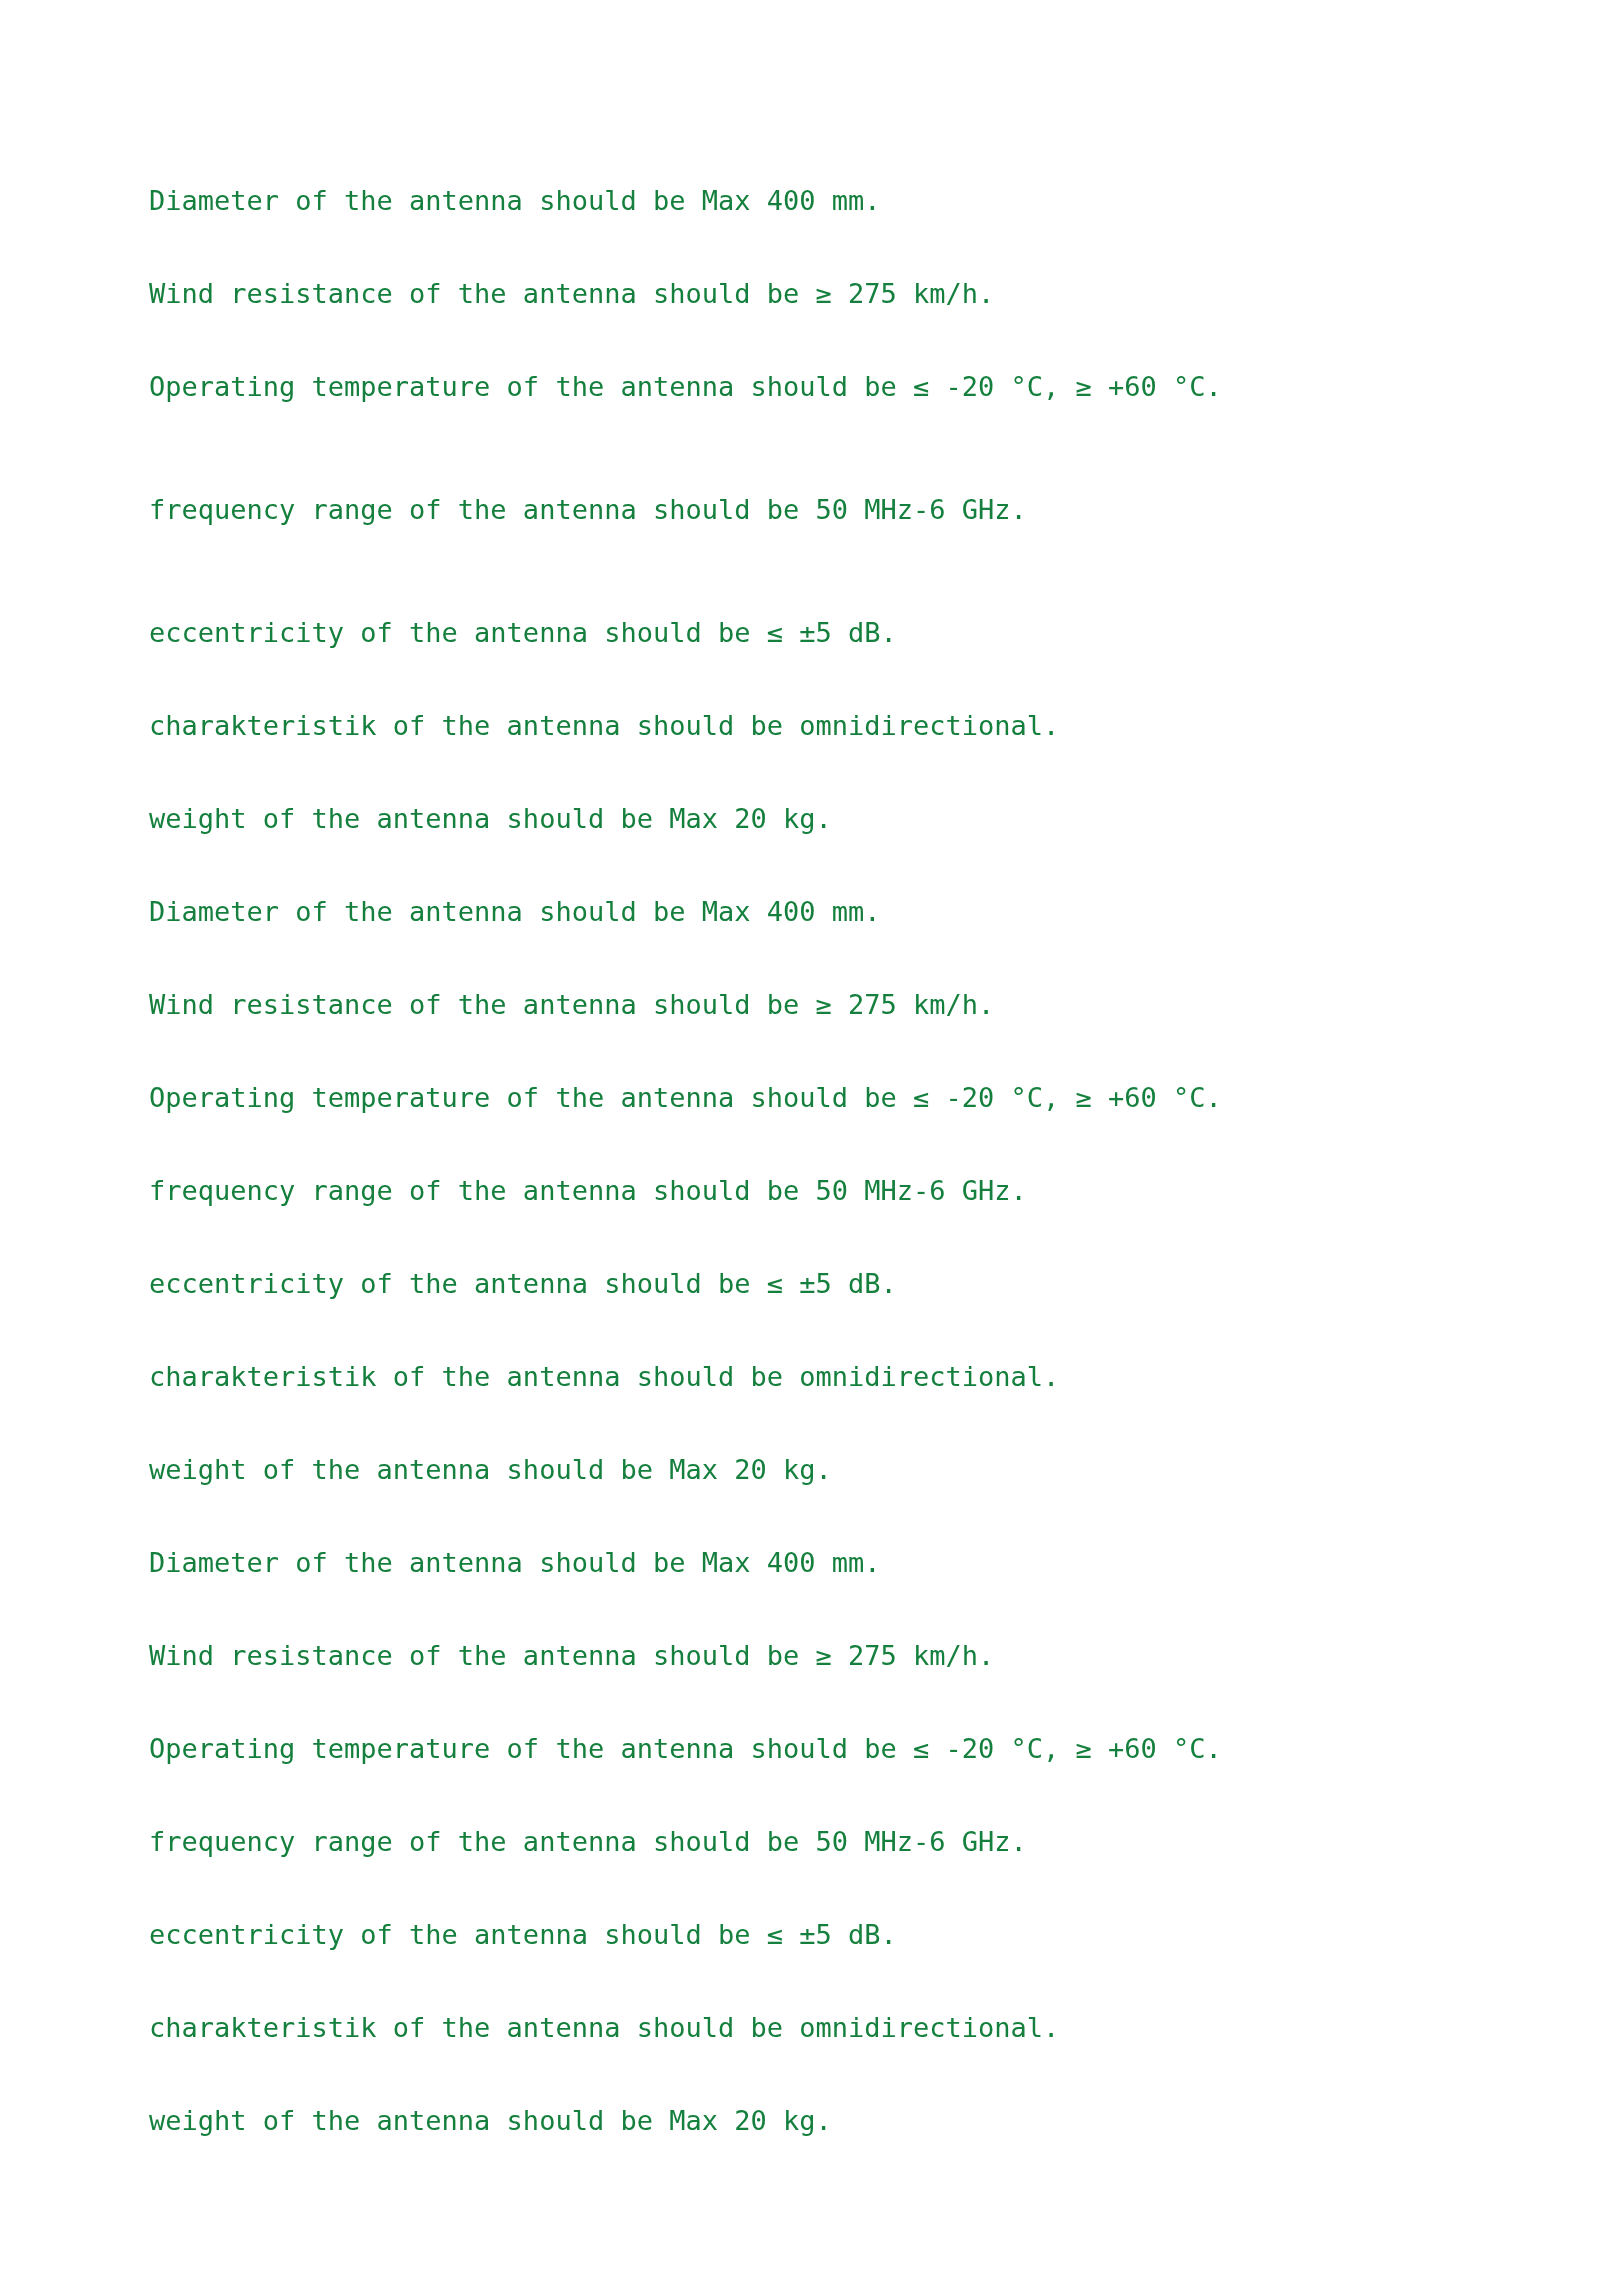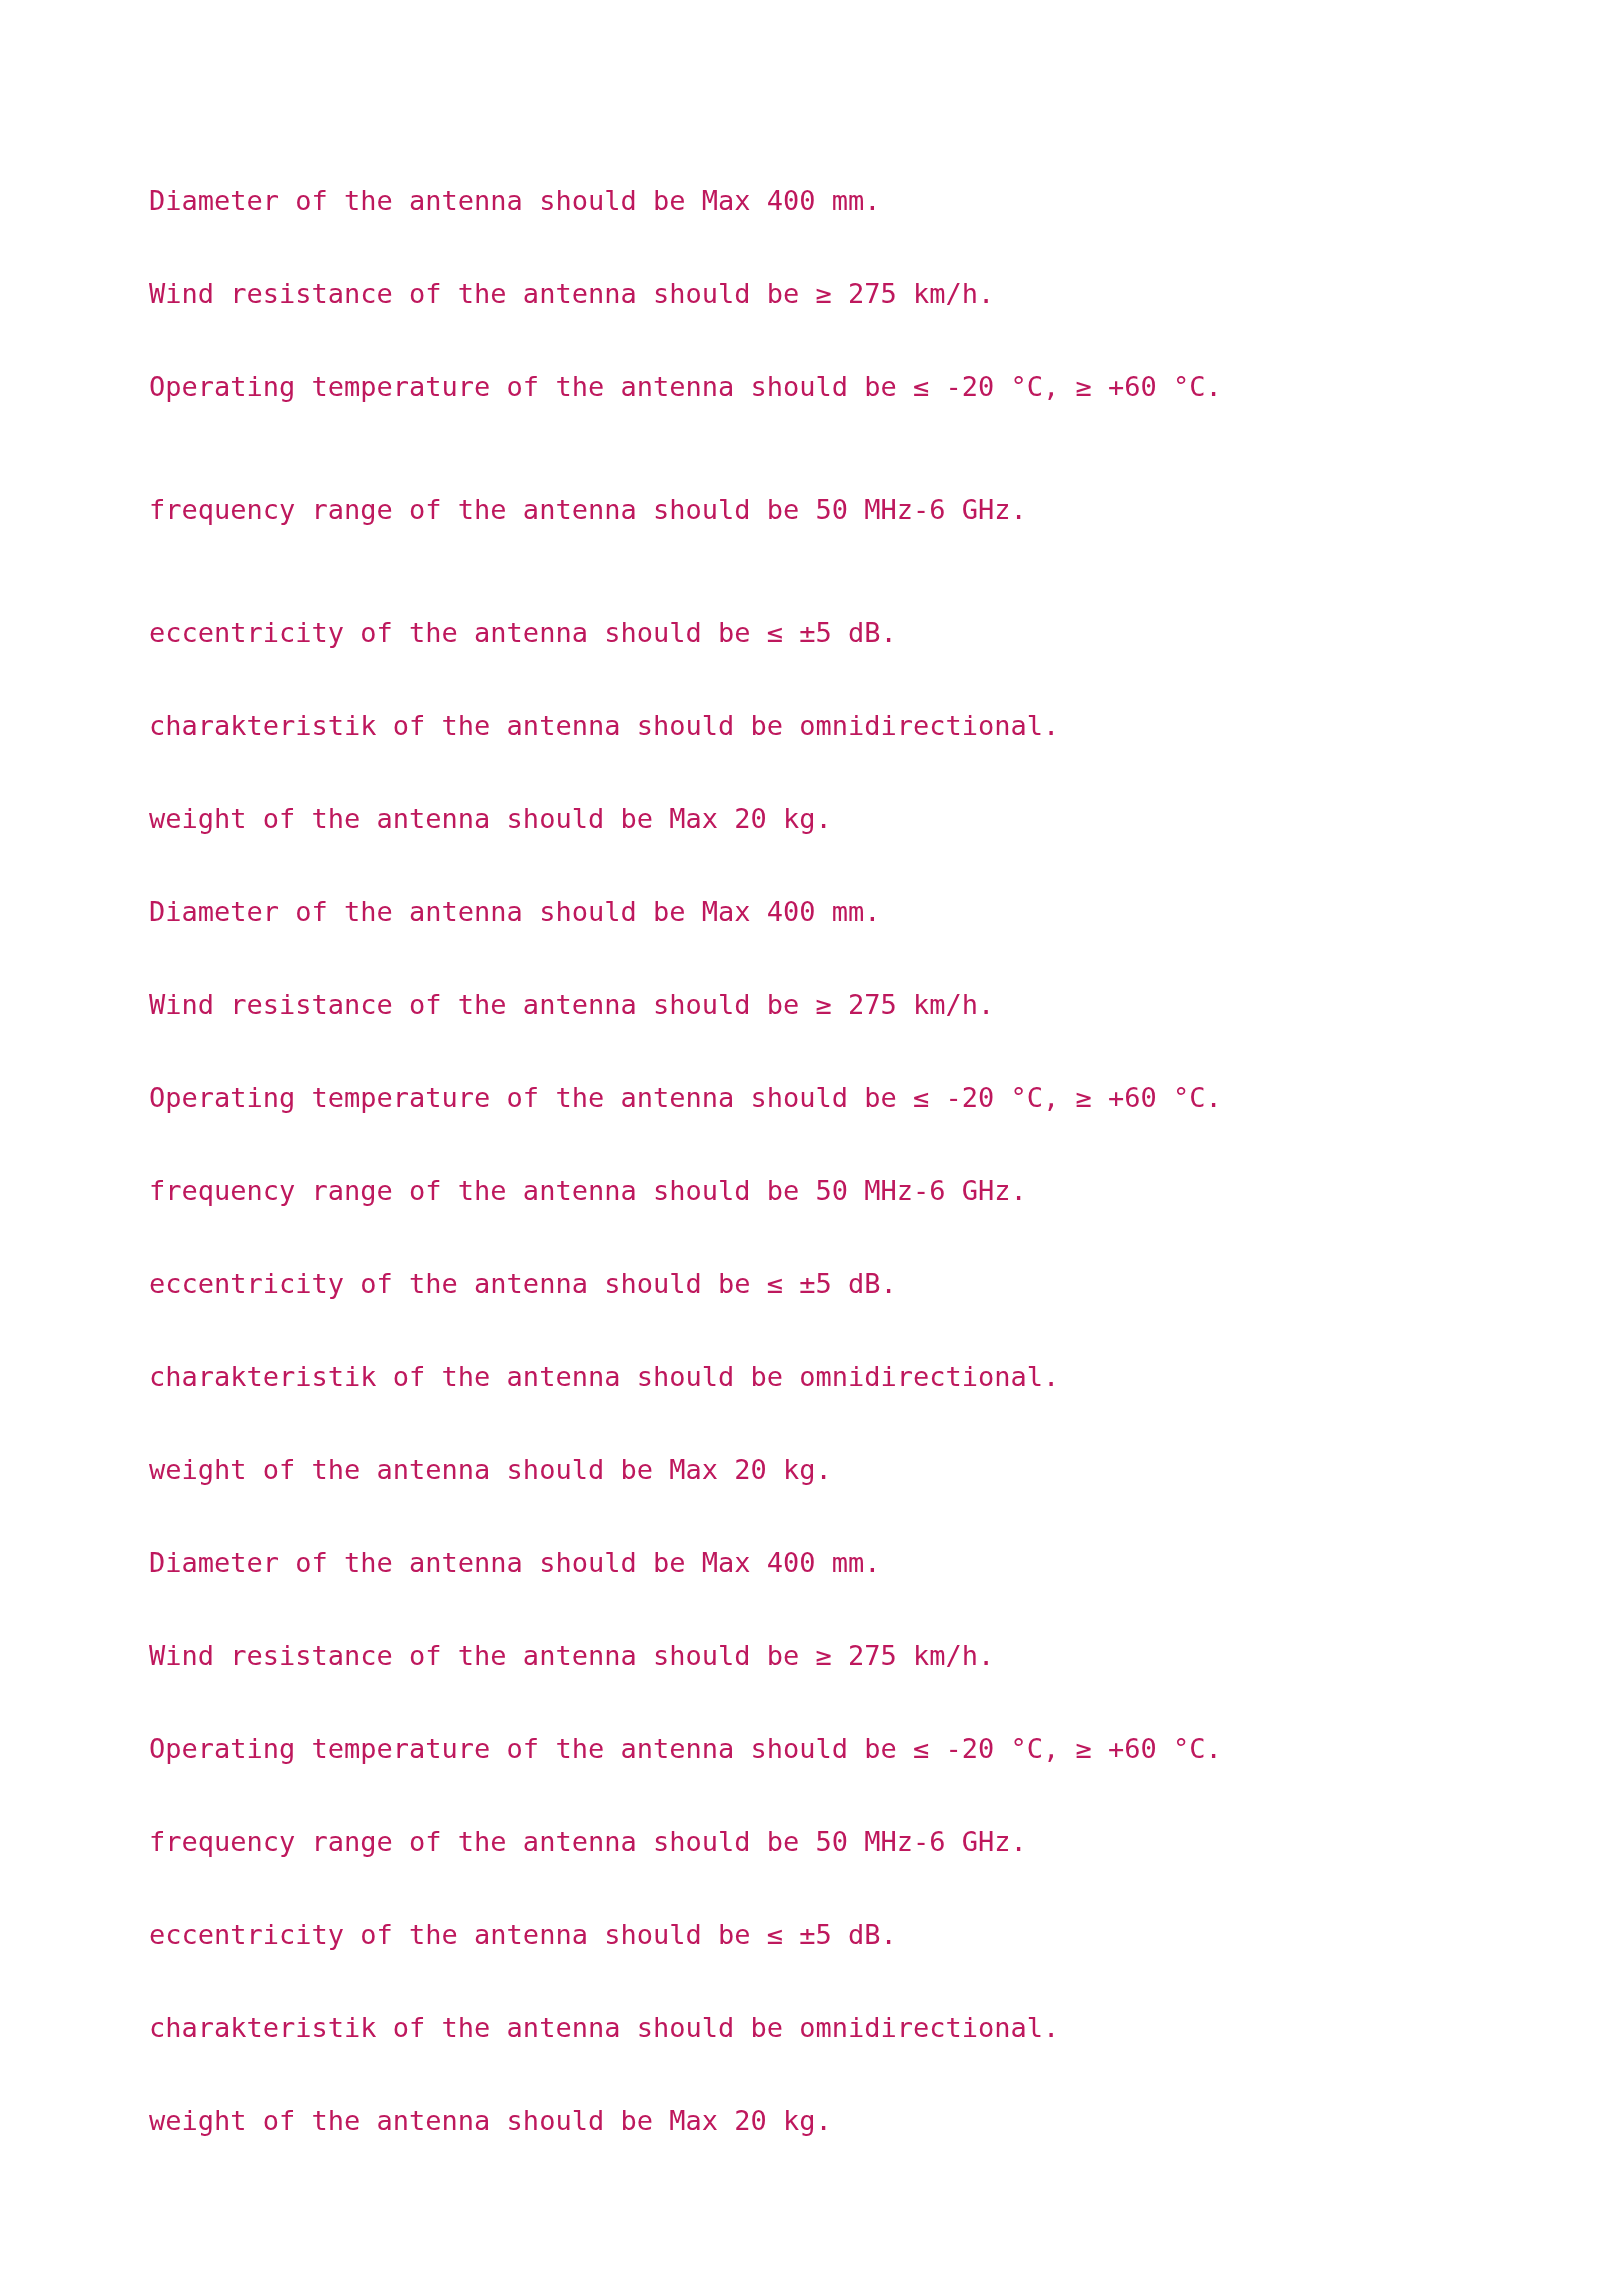--- a/index.html
+++ b/index.html
@@ -16,21 +16,21 @@
   }
   .content {
     box-sizing: border-box;
     padding: 154px 59px 0 149px;
   }
   .para {
     margin: 0;
     font-family: "DejaVu Sans Mono", "Liberation Mono", monospace;
     font-size: 27px;
     line-height: 93px;
-    color: #be185d;
+    color: #15803d;
     white-space: pre;
     font-weight: 400;
   }
   .para.extra-gap {
     margin-top: 30px;
   }
 </style>
 </head>
 <body>
 

